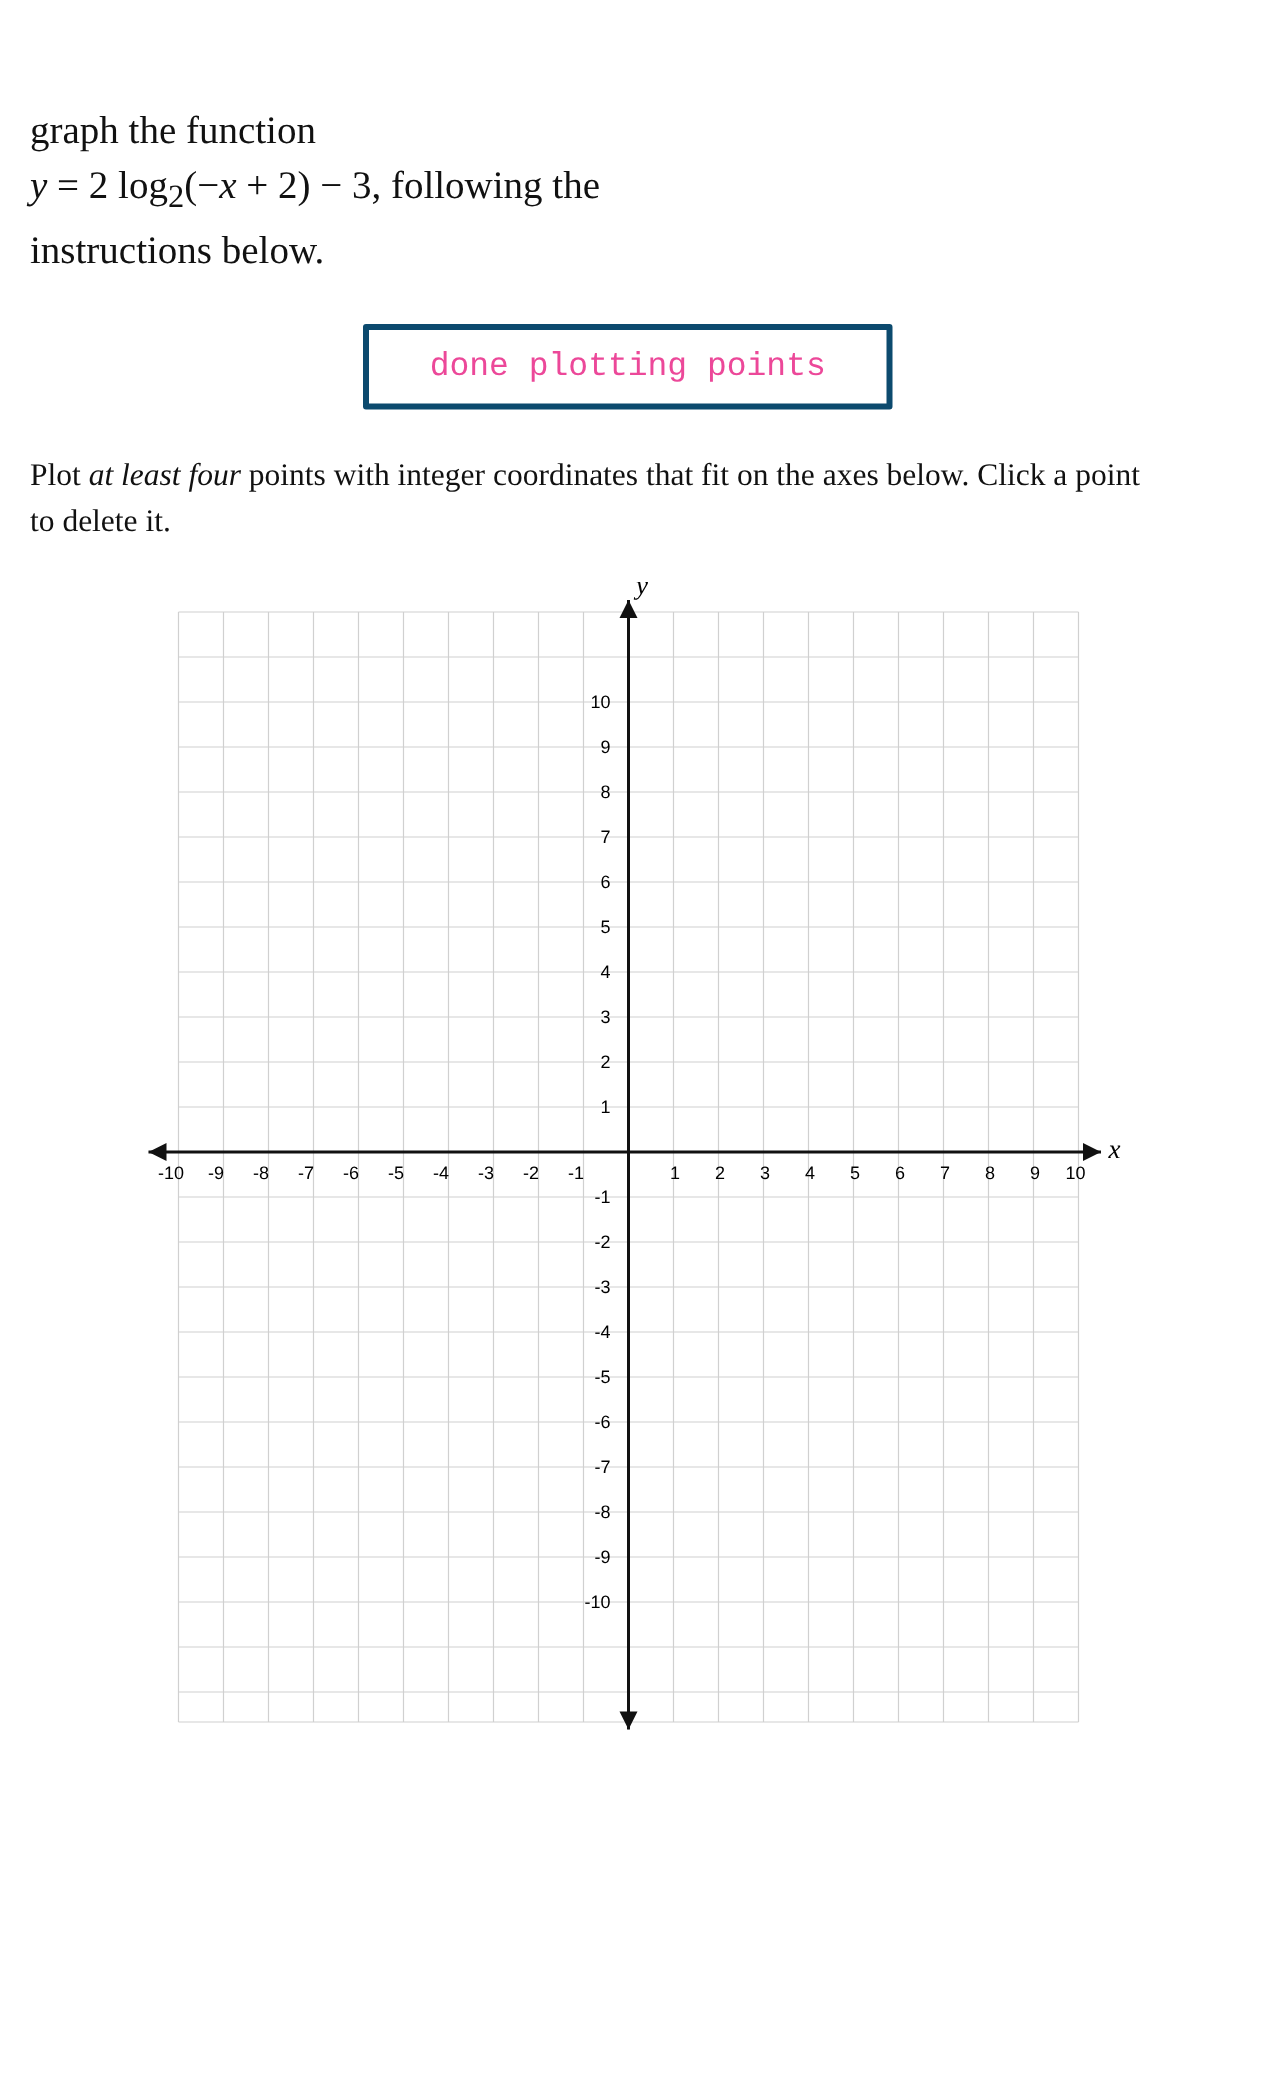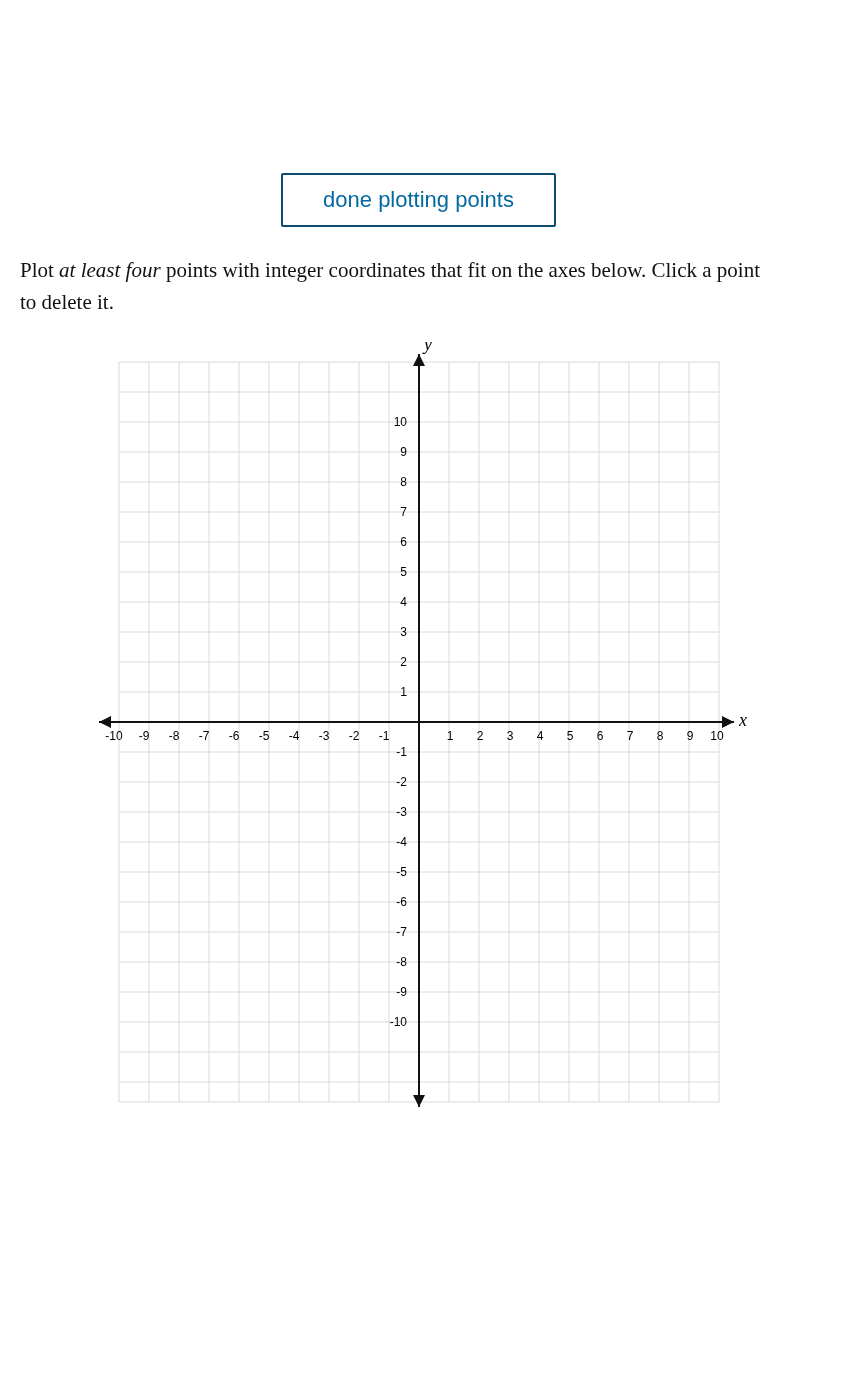--- a/index.html
+++ b/index.html
@@ -16,27 +16,27 @@
       line-height: 1.45;
       margin-bottom: 20px;
       max-width: 780px;
     }
     .button-container {
       display: flex;
       justify-content: center;
       margin: 30px 0 28px 0;
     }
     .done-button {
-      border: 2px solid #0c4a6e;
+      border: 4px solid #0c4a6e;
       background: #fff;
       font-size: 22px;
-      font-family: Liberation Sans, sans-serif;
+      font-family: Liberation Mono, monospace;
       padding: 12px 40px;
       cursor: pointer;
-      color: #0369a1;
+      color: #ec4899;
       border-radius: 2px;
     }
     .instruction-text {
       font-size: 21px;
       line-height: 1.5;
       margin-bottom: 24px;
       max-width: 760px;
     }
     .instruction-text em {
       font-style: italic;
@@ -50,22 +50,25 @@
       display: block;
       width: 760px;
       height: 780px;
     }
   </style>
 </head>
 <body>
 
 <div class="problem-text">
   <br>
-  <br>
-  <br>
+  <span>graph the function</span><br>
+  <span>
+    <i>y</i> = 2 log<sub>2</sub>(−<i>x</i> + 2) − 3, following the
+  </span><br>
+  <span>instructions below.</span>
 </div>
 
 <div class="button-container">
   <button class="done-button">done plotting points</button>
 </div>
 
 <div class="instruction-text">
   <span>Plot </span><em>at least four</em><span> points with integer coordinates that fit on the axes below. Click a point to delete it.</span>
 </div>
 

